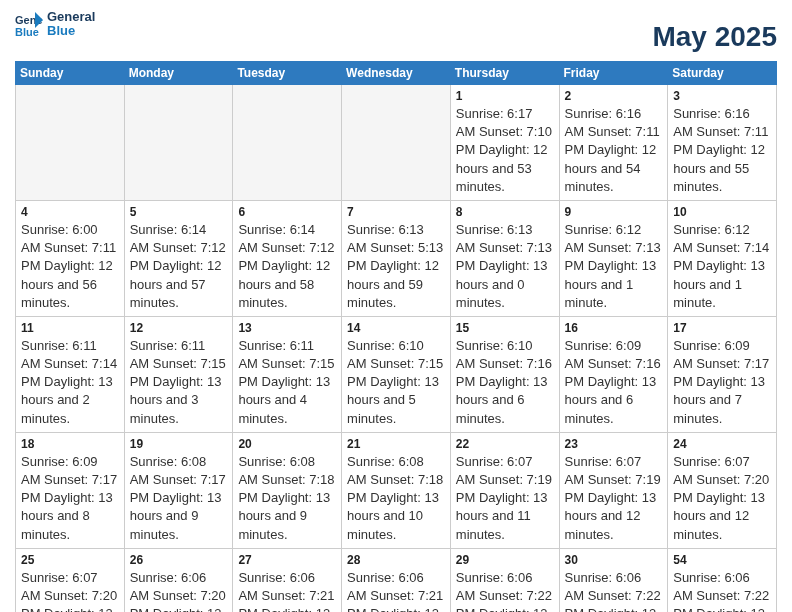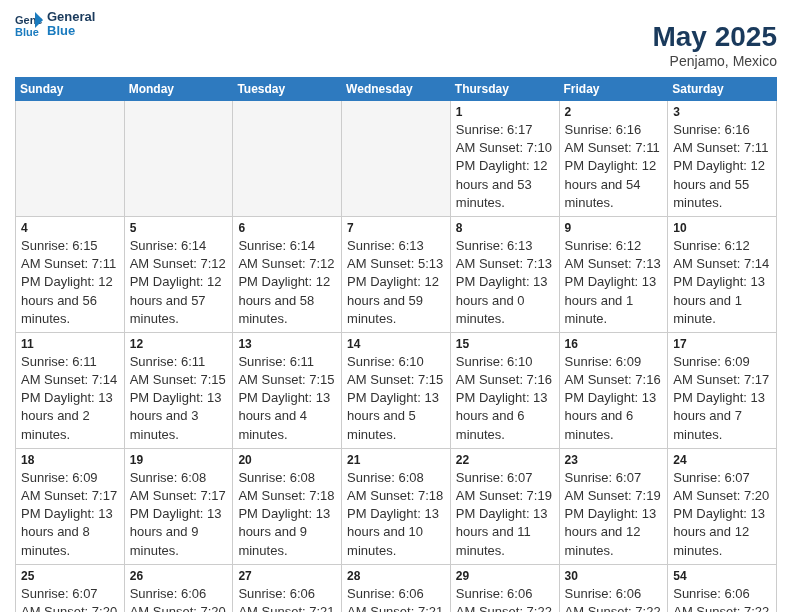--- a/index.html
+++ b/index.html
@@ -93,21 +93,20 @@
         <text x="0" y="26" font-size="11" font-weight="bold" fill="#1a7bbf">Blue</text>
         <polygon points="20,2 28,10 20,18" fill="#1a7bbf"></polygon>
       </svg>
       <div>
         <div style="font-size:13px; font-weight:bold; color:#1a3a5c; line-height:1.1;">General</div>
         <div style="font-size:13px; font-weight:bold; color:#1a7bbf; line-height:1.1;">Blue</div>
       </div>
     </div>
     <div class="title-block">
       <div class="month-year">May 2025</div>
-      <div class="location">Penjamo, Mexico</div>
     </div>
   </div>
 
   <table class="calendar">
     <thead>
       <tr>
 
       <th>Sunday</th>
           <th>Monday</th>
           <th>Tuesday</th>
@@ -141,21 +140,21 @@
             <span class="day-num">3</span>
             <div class="day-info">Sunrise: 6:16 AM
 Sunset: 7:11 PM
 Daylight: 12 hours
 and 55 minutes.</div>
           </td>
         </tr>
         <tr>
           <td>
             <span class="day-num">4</span>
-            <div class="day-info">Sunrise: 6:15 AM
+            <div class="day-info">Sunrise: 6:00 AM
 Sunset: 7:11 PM
 Daylight: 12 hours
 and 56 minutes.</div>
           </td>
           <td>
             <span class="day-num">5</span>
             <div class="day-info">Sunrise: 6:14 AM
 Sunset: 7:12 PM
 Daylight: 12 hours
 and 57 minutes.</div>

